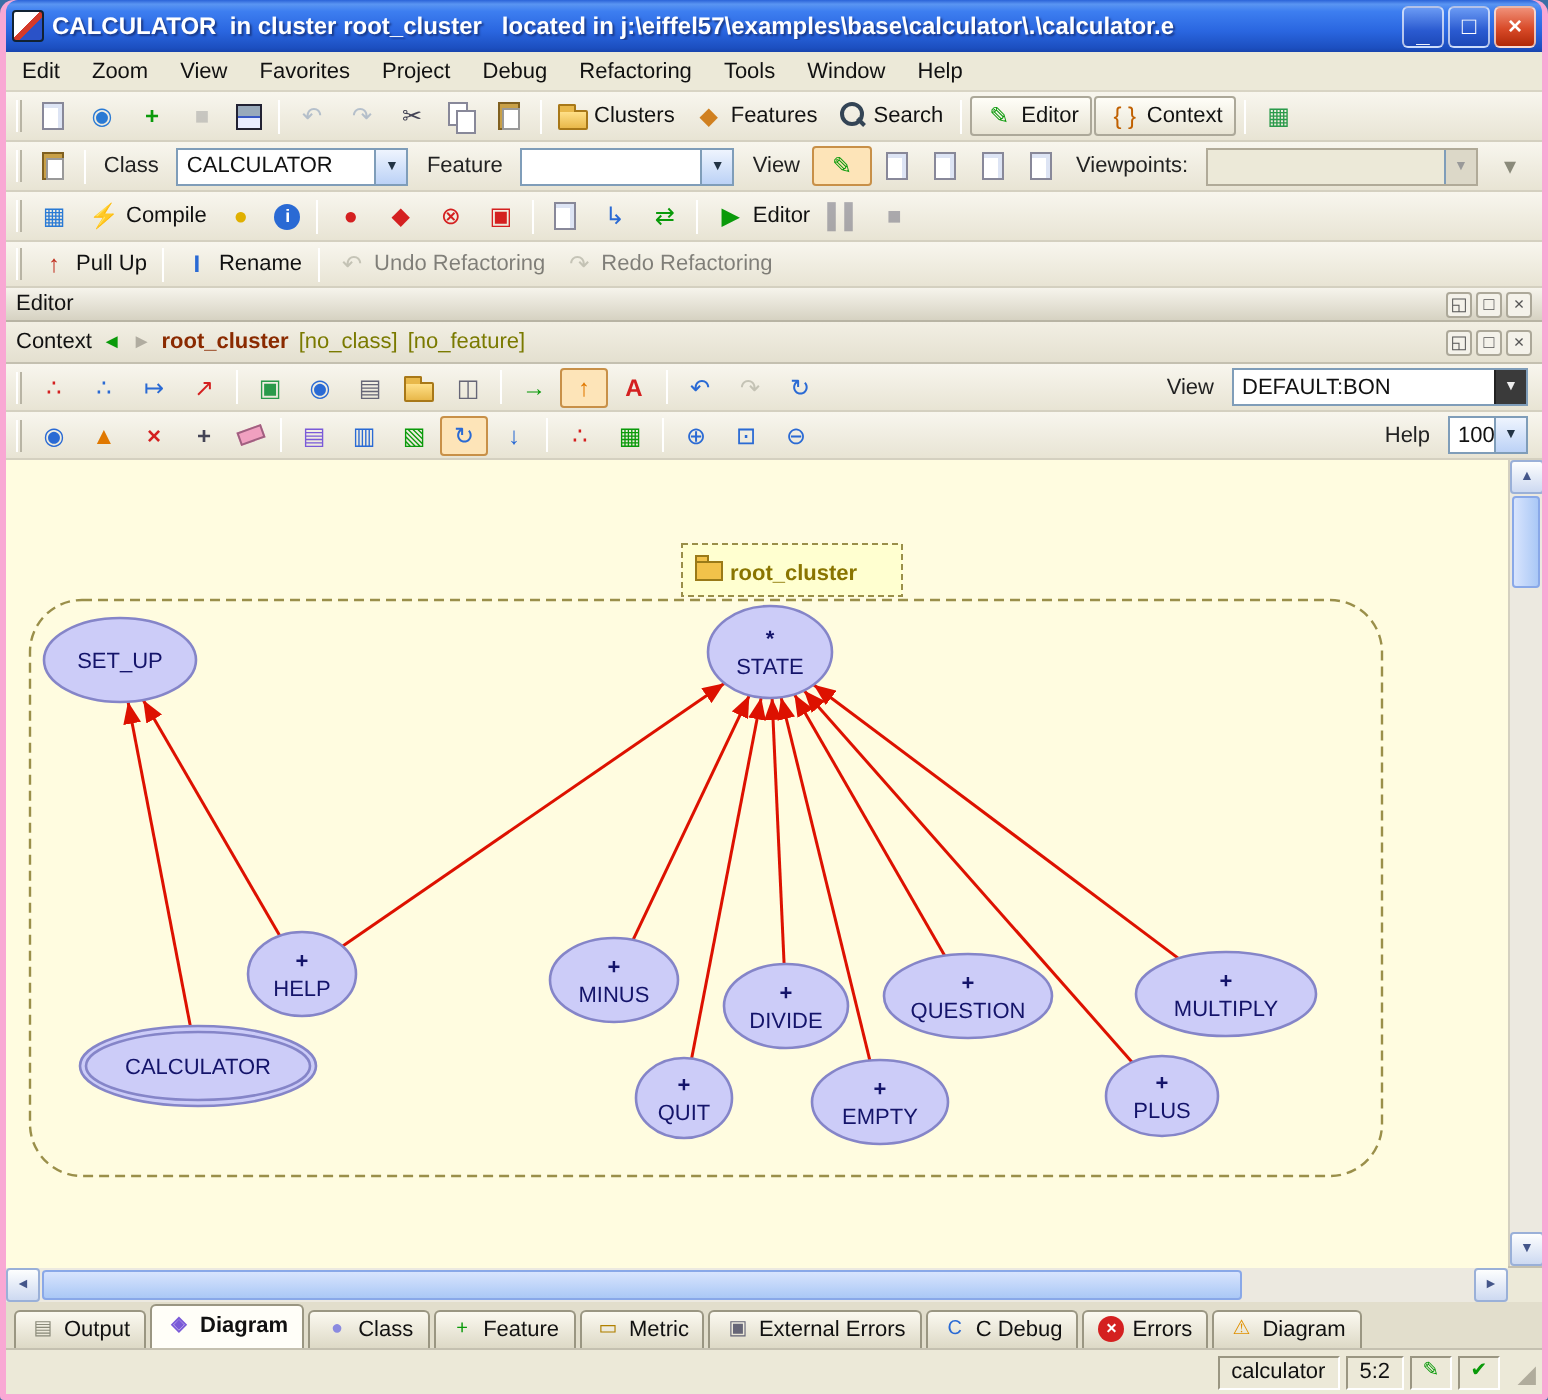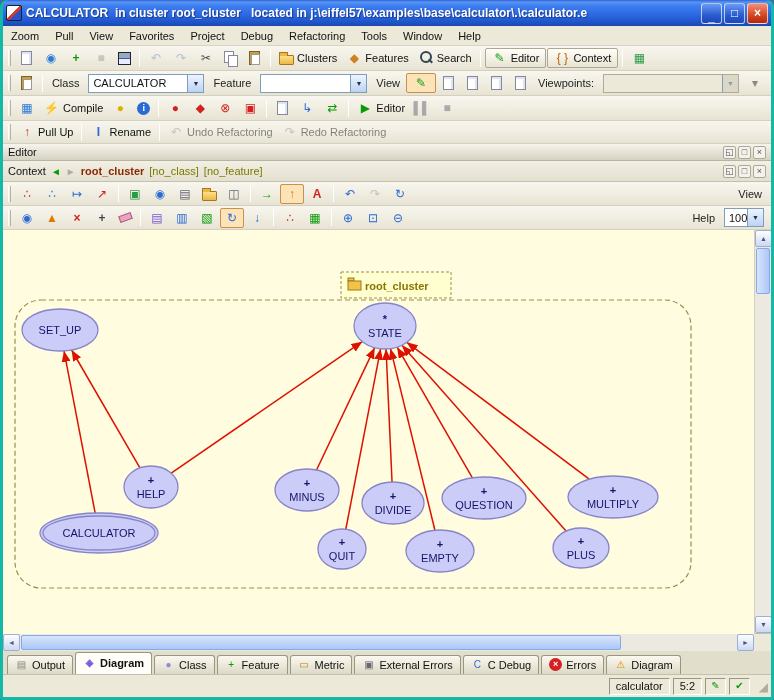--- a/index.html
+++ b/index.html
@@ -1,17 +1,17 @@
 <!DOCTYPE html>
 <html><head>
 <meta charset="utf-8">
 <style>
   html,body{margin:0;padding:0;background:#3a6ea5;}
   *{box-sizing:border-box;}
-  .frame{width:774px;height:700px;background:#14b8a6;padding:0 3px 3px;border-radius:7px 7px 2px 2px;
+  .frame{width:774px;height:700px;background:#f9a8d4;padding:0 3px 3px;border-radius:7px 7px 2px 2px;
          font-family:"Liberation Sans",sans-serif;font-size:11px;color:#111;position:relative;overflow:hidden;}
   
   .titlebar{height:26px;display:flex;align-items:center;gap:4px;padding:0 3px;
             background:linear-gradient(180deg,#2b63d8 0%,#5a95f2 8%,#3d7ef0 22%,#2a66e0 60%,#1c4fc0 92%,#1845ae 100%);
             border-radius:6px 6px 0 0;}
   .app-icon{width:16px;height:16px;background:linear-gradient(135deg,#fff 0 45%,#d43a2a 45% 60%,#2a52c8 60% 100%);
             border:1px solid #123;border-radius:2px;flex:0 0 auto;}
   .title-text{color:#fff;font-weight:bold;font-size:12px;white-space:pre;overflow:hidden;text-overflow:ellipsis;flex:1;
               text-shadow:1px 1px 1px #1a3a8a;}
   .win-btns{display:flex;gap:2px;}
@@ -108,22 +108,22 @@
     <span class="app-icon"></span>
     <span class="title-text">CALCULATOR  in cluster root_cluster   located in j:\eiffel57\examples\base\calculator\.\calculator.e</span>
     <span class="win-btns" id="win-btns">
         <span class="win-btn min">_</span>
         <span class="win-btn max">□</span>
         <span class="win-btn close">×</span>
       </span>
   </div>
   <div class="content">
     <div class="menubar" id="menubar">
+        <span class="menu-item">Edit</span>
         <span class="menu-item">Zoom</span>
-        <span class="menu-item">Pull</span>
         <span class="menu-item">View</span>
         <span class="menu-item">Favorites</span>
         <span class="menu-item">Project</span>
         <span class="menu-item">Debug</span>
         <span class="menu-item">Refactoring</span>
         <span class="menu-item">Tools</span>
         <span class="menu-item">Window</span>
         <span class="menu-item">Help</span>
       </div>
     <div class="toolbar tb25" id="tb-standard">
@@ -366,20 +366,24 @@
         <span class="tbtn">
           <span class="ticon" style="color: rgb(42, 106, 212);">↶</span>
         </span>
         <span class="tbtn disabled">
           <span class="ticon" style="color: rgb(154, 154, 138);">↷</span>
         </span>
         <span class="tbtn">
           <span class="ticon" style="color: rgb(42, 106, 212);">↻</span>
         </span>
         <span class="tlabel right">View</span>
+        <span class="combo" style="width: 148px;">
+          <span class="combo-value">DEFAULT:BON</span>
+          <span class="combo-btn dark">▼</span>
+        </span>
       </div>
     <div class="toolbar tb24" id="tb-diagram-bottom">
         <span class="grip"></span>
         <span class="tbtn">
           <span class="ticon" style="color: rgb(42, 106, 212);">◉</span>
         </span>
         <span class="tbtn">
           <span class="ticon" style="color: rgb(224, 120, 0);">▲</span>
         </span>
         <span class="tbtn">

